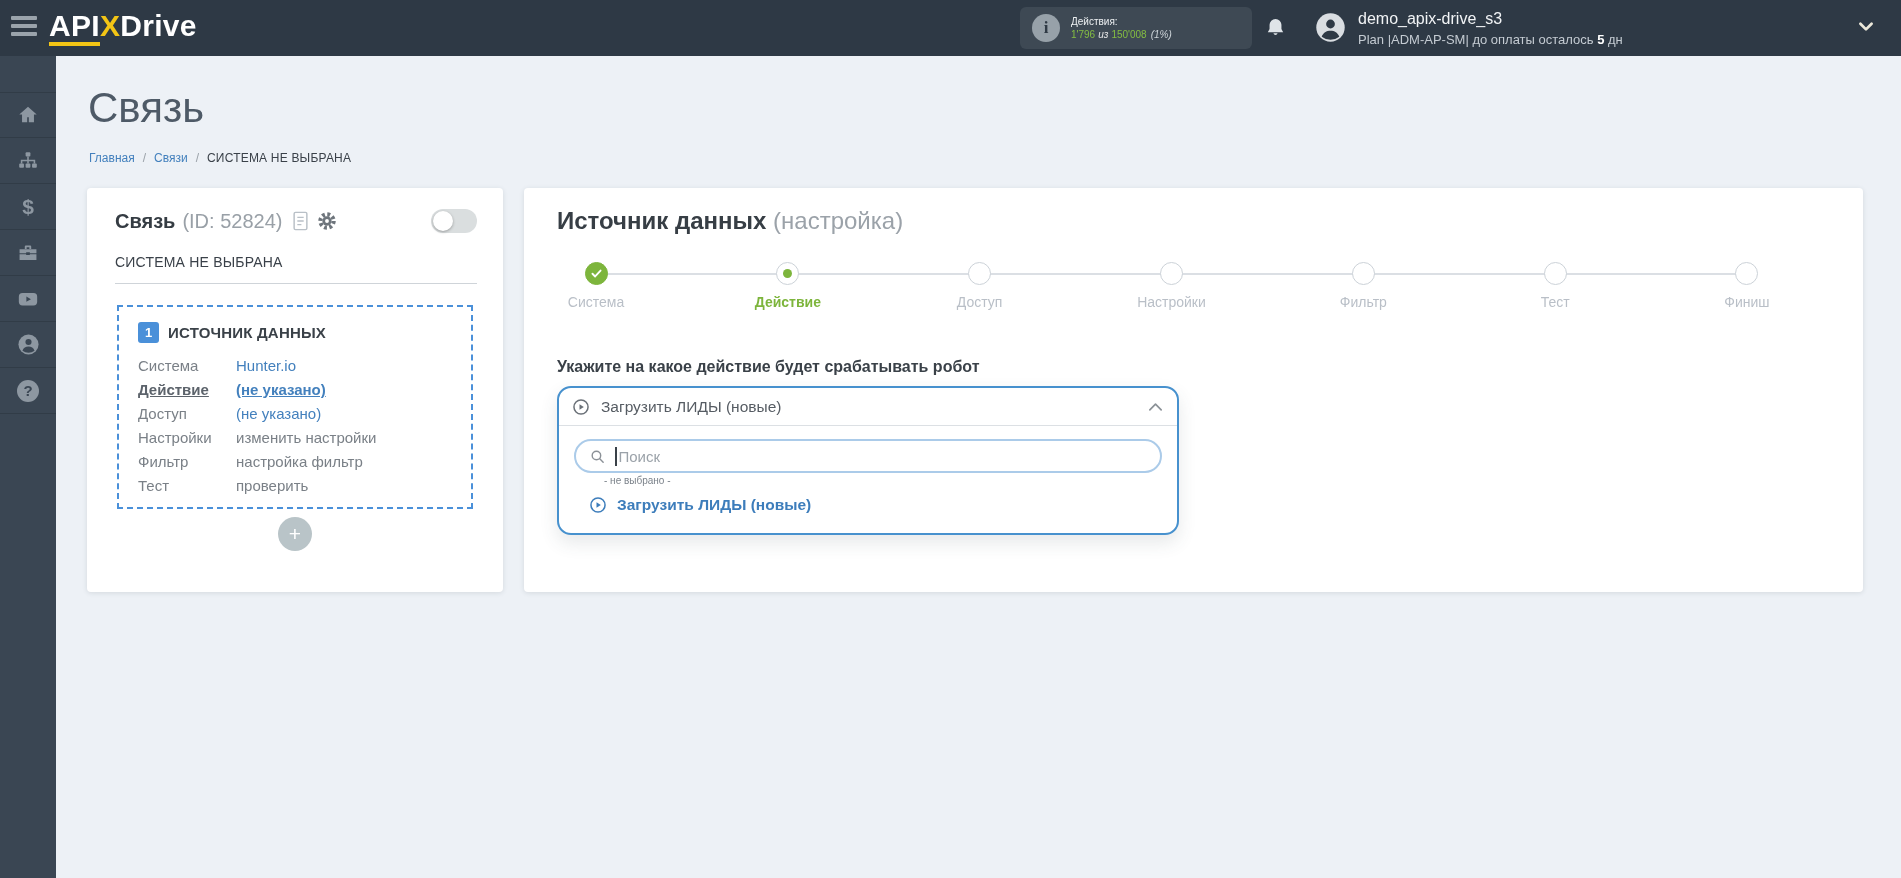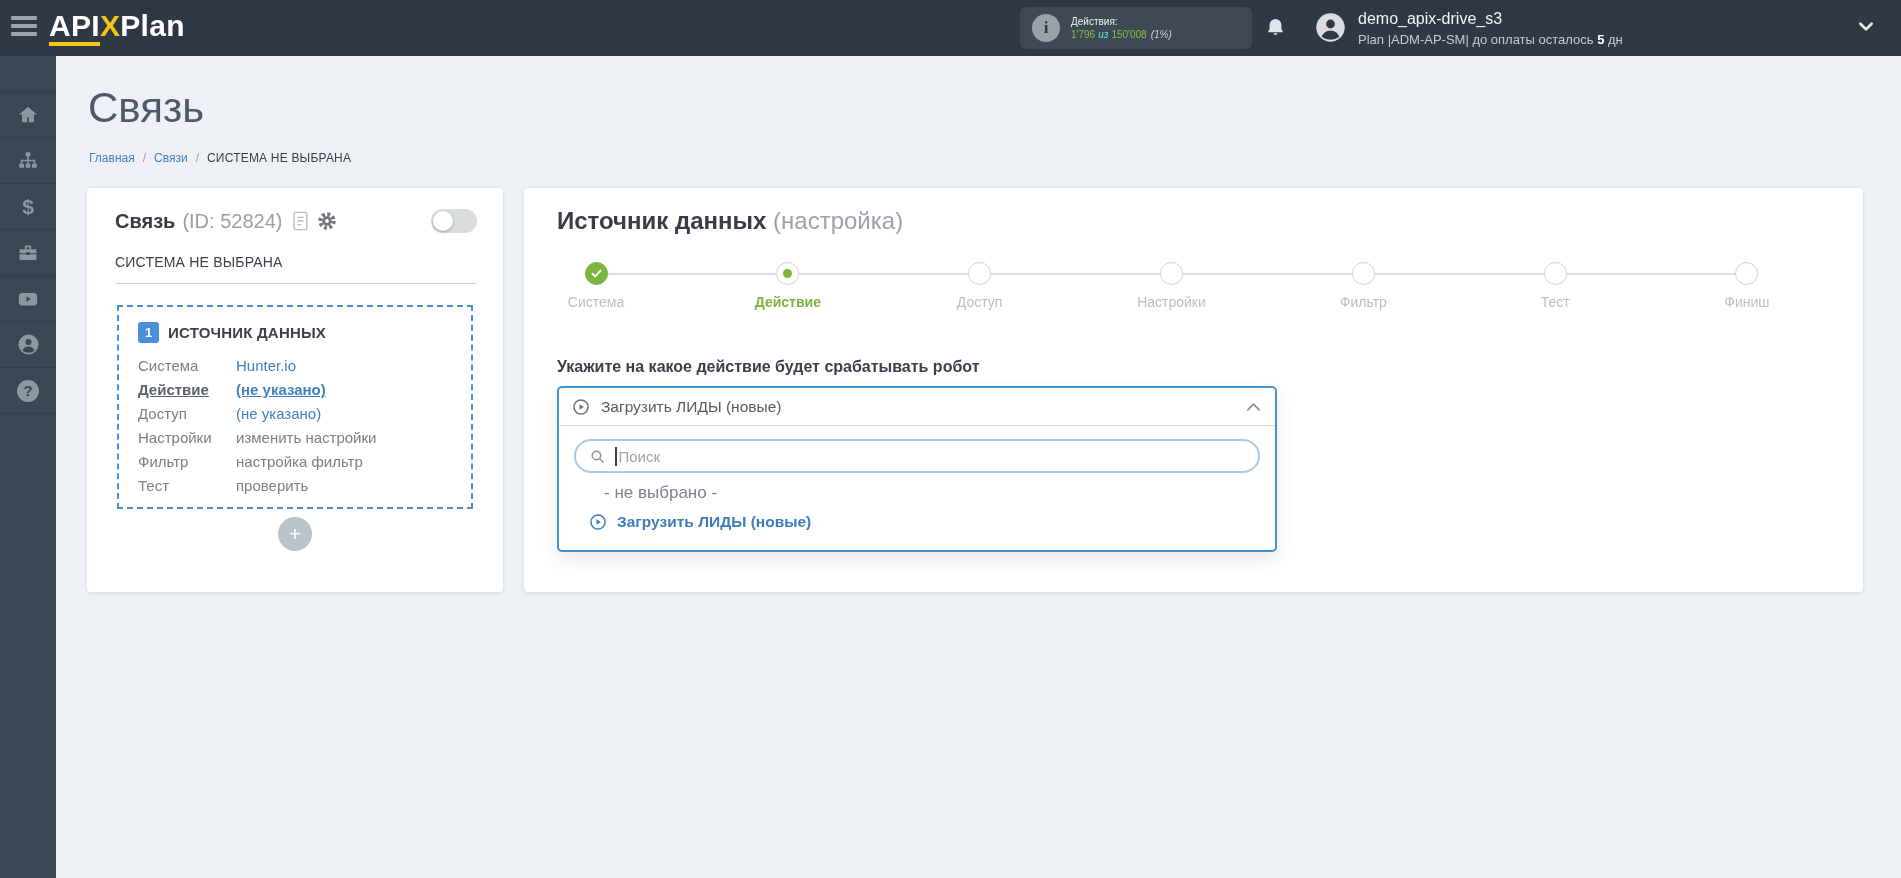--- a/index.html
+++ b/index.html
@@ -20,21 +20,21 @@
   .logo { position:absolute; left:49px; top:9px; font-size:30px; font-weight:700; letter-spacing:.3px; cursor:pointer; }
   .logo .api { color:#ffffff; border-bottom:4px solid #f3c515; padding-bottom:0px; }
   .logo .x { color:#f3c515; }
   .logo .drive { color:#ffffff; }
 
   .actions-box { position:absolute; left:1020px; top:7px; width:232px; height:42px; background:#3e4954; border-radius:6px; display:flex; align-items:center; padding:0 12px; }
   .info-circle { width:28px; height:28px; border-radius:50%; background:#97a1a9; color:#2f3a45; font-weight:700; font-size:17px; display:flex; align-items:center; justify-content:center; font-family:"Liberation Serif", serif; flex:none; }
   .actions-text { margin-left:11px; line-height:1.3; font-size:10px; white-space:nowrap; }
   .actions-label { color:#eef1f3; }
   .actions-num { color:#84bd42; }
-  .actions-of { color:#5eead4; font-style:italic; margin:0 3px; }
+  .actions-of { color:#e5e5e5; font-style:italic; margin:0 3px; }
   .actions-pct { color:#ccd3d8; font-style:italic; margin-left:4px; }
 
   .bell { position:absolute; left:1264px; top:16px; cursor:pointer; }
   .avatar { position:absolute; left:1315px; top:12px; width:31px; height:31px; cursor:pointer; }
   .user-block { position:absolute; left:1358px; top:9px; line-height:1.3; cursor:pointer; }
   .user-name { font-size:16px; color:#f2f4f6; }
   .user-plan { font-size:13px; color:#c4cbd2; margin-top:2px; white-space:nowrap; }
   .user-plan .days { font-weight:700; color:#ffffff; }
   .header-chevron { position:absolute; left:1856px; top:19px; cursor:pointer; }
 
@@ -84,46 +84,46 @@
   .steps { position:absolute; top:0; left:0; right:0; bottom:0; display:flex; justify-content:space-between; }
   .step { width:92px; display:flex; flex-direction:column; align-items:center; position:relative; z-index:1; cursor:pointer; }
   .step-circle { width:23px; height:23px; border-radius:50%; background:#fff; border:1px solid #ccd2d8; display:flex; align-items:center; justify-content:center; }
   .step.done .step-circle { background:#7db53c; border-color:#7db53c; }
   .step.active .step-circle::after { content:""; width:9px; height:9px; border-radius:50%; background:#7db53c; }
   .step-label { margin-top:9px; font-size:14px; color:#b9bfc7; }
   .step.active .step-label { color:#7db53c; font-weight:700; }
 
   .question { position:absolute; left:33px; top:170px; font-size:16px; font-weight:700; color:#3a4148; }
 
-  .combo { position:absolute; left:33px; top:198px; width:720px; border:2px solid #4791ce; border-radius:5px; background:#fff; box-shadow:0 8px 18px rgba(60,70,80,.12); }
+  .combo { position:absolute; left:33px; top:198px; width:622px; border:2px solid #4791ce; border-radius:14px; background:#fff; box-shadow:0 8px 18px rgba(60,70,80,.12); }
   .combo-select { height:38px; display:flex; align-items:center; padding:0 13px; border-bottom:1px solid #dce0e4; cursor:pointer; }
   .select-icon { color:#6b7178; flex:none; }
   .select-value { margin-left:11px; font-size:15.5px; color:#565c63; }
   .select-chevron { margin-left:auto; color:#8b9197; }
   .combo-panel { padding:13px 15px 19px; }
   .search-wrap { position:relative; height:34px; border:2px solid #abcbe9; border-radius:17px; display:flex; align-items:center; padding:0 13px; }
   .search-icon { color:#8b9197; flex:none; }
   .caret { width:1.5px; height:19px; background:#3a4148; margin-left:9px; flex:none; }
   input.search { border:none; outline:none; margin-left:2px; font-size:15px; flex:1; color:#3a4148; background:transparent; font-family:"Liberation Sans", sans-serif; }
   input.search::placeholder { color:#9ba2a9; }
-  .opt-muted { margin:10px 0 0 30px; font-size:17px; color:#7b828a; cursor:pointer; }
+  .opt-muted { margin:2px 0 0 30px; font-size:10px; color:#7b828a; cursor:pointer; }
   .opt-selected { margin:10px 0 0 5px; display:flex; align-items:center; color:#3d7dbb; font-weight:700; font-size:15.5px; cursor:pointer; }
   .opt-selected span { margin-left:10px; }
 </style>
 </head>
 <body>
 
 <div class="header">
   <div class="hamburger">
     <div></div>
       <div></div>
       <div></div>
   </div>
   <div class="logo">
-    <span class="api">API</span><span class="x">X</span><span class="drive">Plan</span>
+    <span class="api">API</span><span class="x">X</span><span class="drive">Drive</span>
   </div>
 
   <div class="actions-box">
     <div class="info-circle">i</div>
     <div class="actions-text">
       <div class="actions-label">Действия:</div>
       <div>
         <span class="actions-num">1'796</span><span class="actions-of">из</span><span class="actions-num">150'008</span><span class="actions-pct">(1%)</span>
       </div>
     </div>

